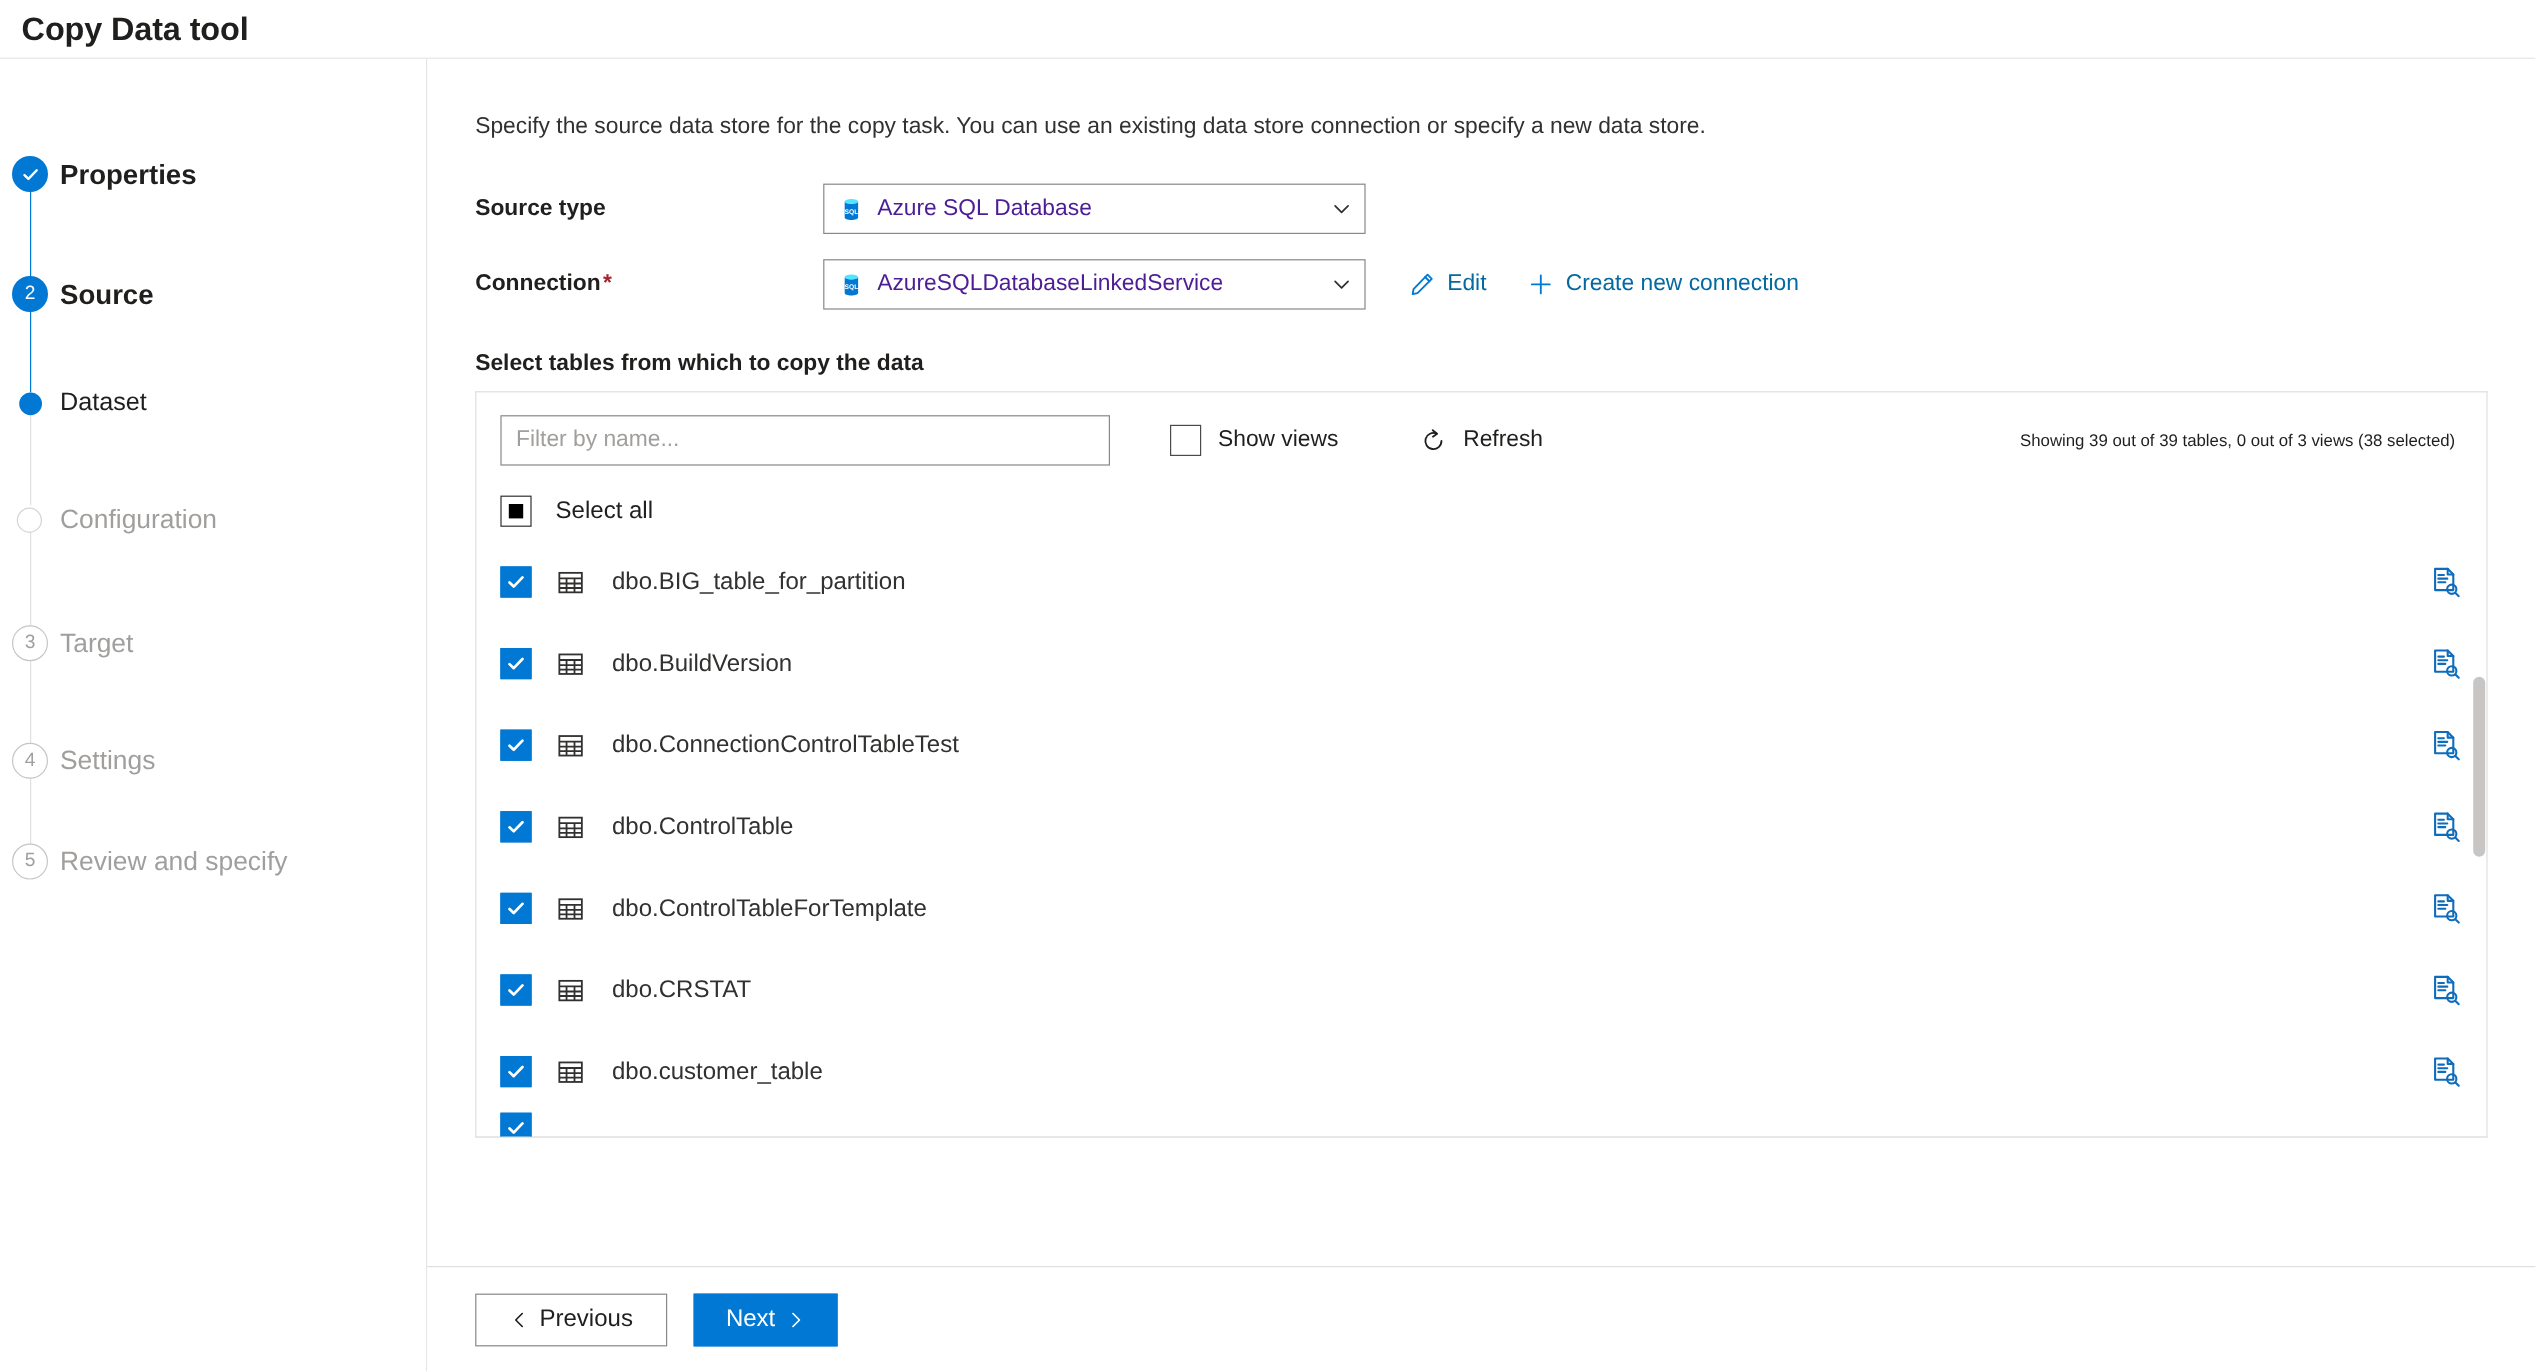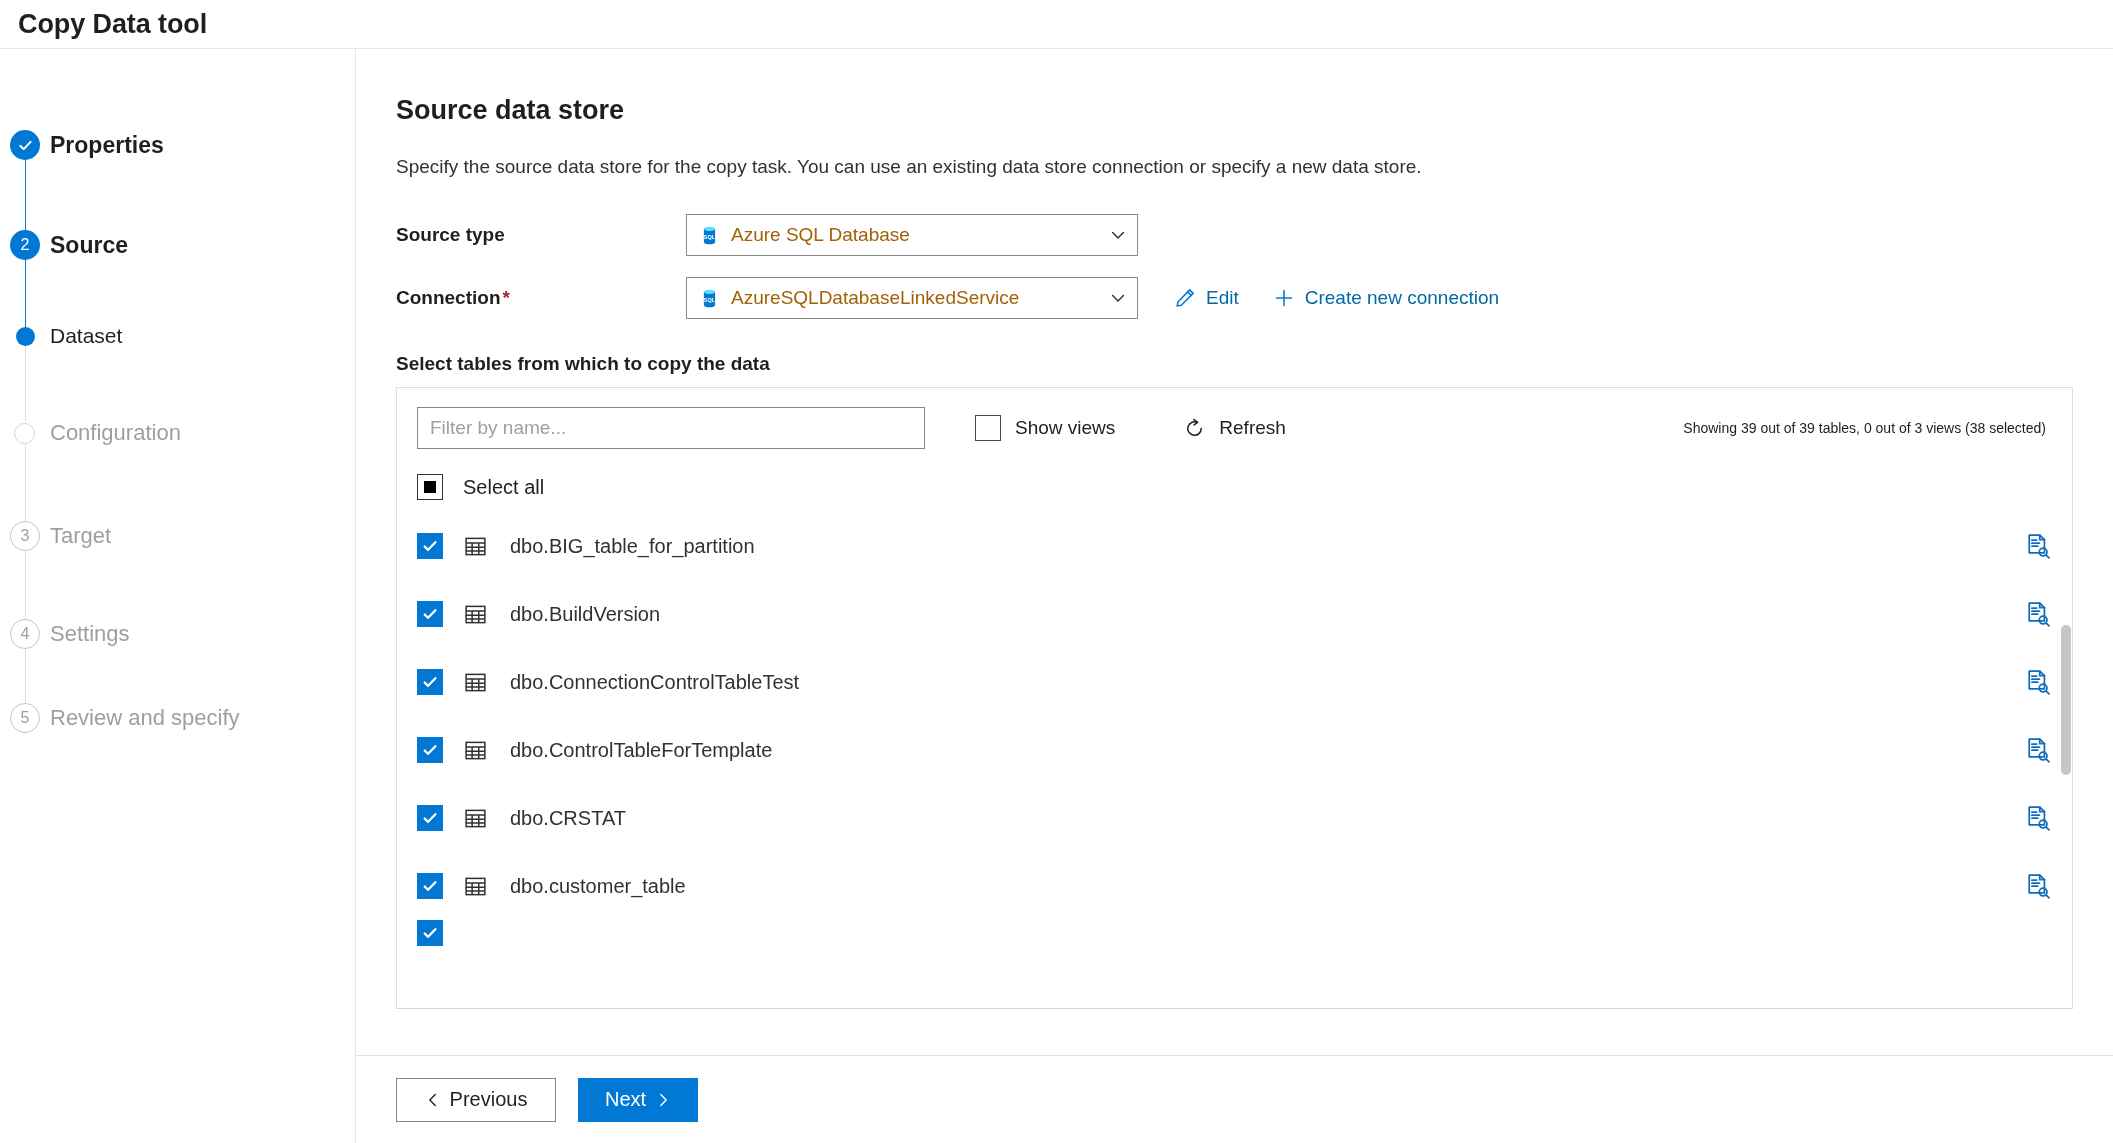--- a/index.html
+++ b/index.html
@@ -156,21 +156,21 @@
 
   .combo {
     width: 452px;
     height: 42px;
     border: 1px solid #8a8886;
     background: #ffffff;
     display: flex;
     align-items: center;
     padding: 0 10px 0 12px;
     font-size: 19px;
-    color: #a16207;
+    color: #4c1d95;
     cursor: pointer;
     position: relative;
   }
   .combo .combo-text {
     flex: 1;
     margin-left: 11px;
     overflow: hidden;
     white-space: nowrap;
     text-overflow: ellipsis;
   }
@@ -445,21 +445,20 @@
         </div>
         <div class="step-label muted">Review and specify</div>
       </div>
 
     </div>
   </div>
 
   <div class="main">
     <div class="main-scroll">
 
-      <h1 class="page-title">Source data store</h1>
       <p class="page-desc">Specify the source data store for the copy task. You can use an existing data store connection or specify a new data store.</p>
 
       <div class="form-row">
         <div class="form-label">Source type</div>
         <div class="combo">
           <svg class="sqlicon" viewBox="0 0 24 24">
             <ellipse cx="12" cy="4.4" rx="6.4" ry="2.4" fill="#50e6ff"></ellipse>
             <path d="M5.6 4.4 v15.2 c0 1.33 2.87 2.4 6.4 2.4 s6.4-1.07 6.4-2.4 V4.4 c0 1.33-2.87 2.4-6.4 2.4 s-6.4-1.07-6.4-2.4 z" fill="#0078d4"></path>
             <text x="12" y="16" font-size="6.4" font-family="'Liberation Sans',sans-serif" font-weight="bold" fill="#ffffff" text-anchor="middle">SQL</text>
           </svg>
@@ -588,20 +587,39 @@
             <span class="trow-name">dbo.ConnectionControlTableTest</span>
             <svg class="preview-ic" viewBox="0 0 24 24" fill="none" stroke="currentColor" stroke-width="1.5" stroke-linecap="round" stroke-linejoin="round">
               <path d="M4.5 2.6 h9 l4 4 v11.2 h-13 z"></path>
                 <path d="M13.5 2.6 v4 h4"></path>
               <path d="M6.8 7 h4 M6.8 9.6 h6.4 M6.8 12.2 h5"></path>
               <circle cx="16.4" cy="17.2" r="3.3"></circle>
                 <path d="M18.9 19.7 L21.4 22.1"></path>
             </svg>
           </div>
 
+          <div class="trow">
+            <span class="cb checked">
+              <svg viewBox="0 0 16 16" fill="none" stroke="currentColor" stroke-width="2" stroke-linecap="round" stroke-linejoin="round">
+                  <path d="M3.2 8.4 L6.3 11.4 L12.8 4.6"></path>
+                </svg>
+            </span>
+            <svg class="grid-ic" viewBox="0 0 20 20" fill="none" stroke="currentColor" stroke-width="1.2">
+              <rect x="2.5" y="3.5" width="15" height="13"></rect>
+                <path d="M2.5 7.2 H17.5 M2.5 10.6 H17.5 M2.5 13.6 H17.5 M7.3 7.2 V16.5 M12.6 7.2 V16.5"></path>
+            </svg>
+            <span class="trow-name">dbo.ControlTable</span>
+            <svg class="preview-ic" viewBox="0 0 24 24" fill="none" stroke="currentColor" stroke-width="1.5" stroke-linecap="round" stroke-linejoin="round">
+              <path d="M4.5 2.6 h9 l4 4 v11.2 h-13 z"></path>
+                <path d="M13.5 2.6 v4 h4"></path>
+              <path d="M6.8 7 h4 M6.8 9.6 h6.4 M6.8 12.2 h5"></path>
+              <circle cx="16.4" cy="17.2" r="3.3"></circle>
+                <path d="M18.9 19.7 L21.4 22.1"></path>
+            </svg>
+          </div>
 
           <div class="trow">
             <span class="cb checked">
               <svg viewBox="0 0 16 16" fill="none" stroke="currentColor" stroke-width="2" stroke-linecap="round" stroke-linejoin="round">
                   <path d="M3.2 8.4 L6.3 11.4 L12.8 4.6"></path>
                 </svg>
             </span>
             <svg class="grid-ic" viewBox="0 0 20 20" fill="none" stroke="currentColor" stroke-width="1.2">
               <rect x="2.5" y="3.5" width="15" height="13"></rect>
                 <path d="M2.5 7.2 H17.5 M2.5 10.6 H17.5 M2.5 13.6 H17.5 M7.3 7.2 V16.5 M12.6 7.2 V16.5"></path>

